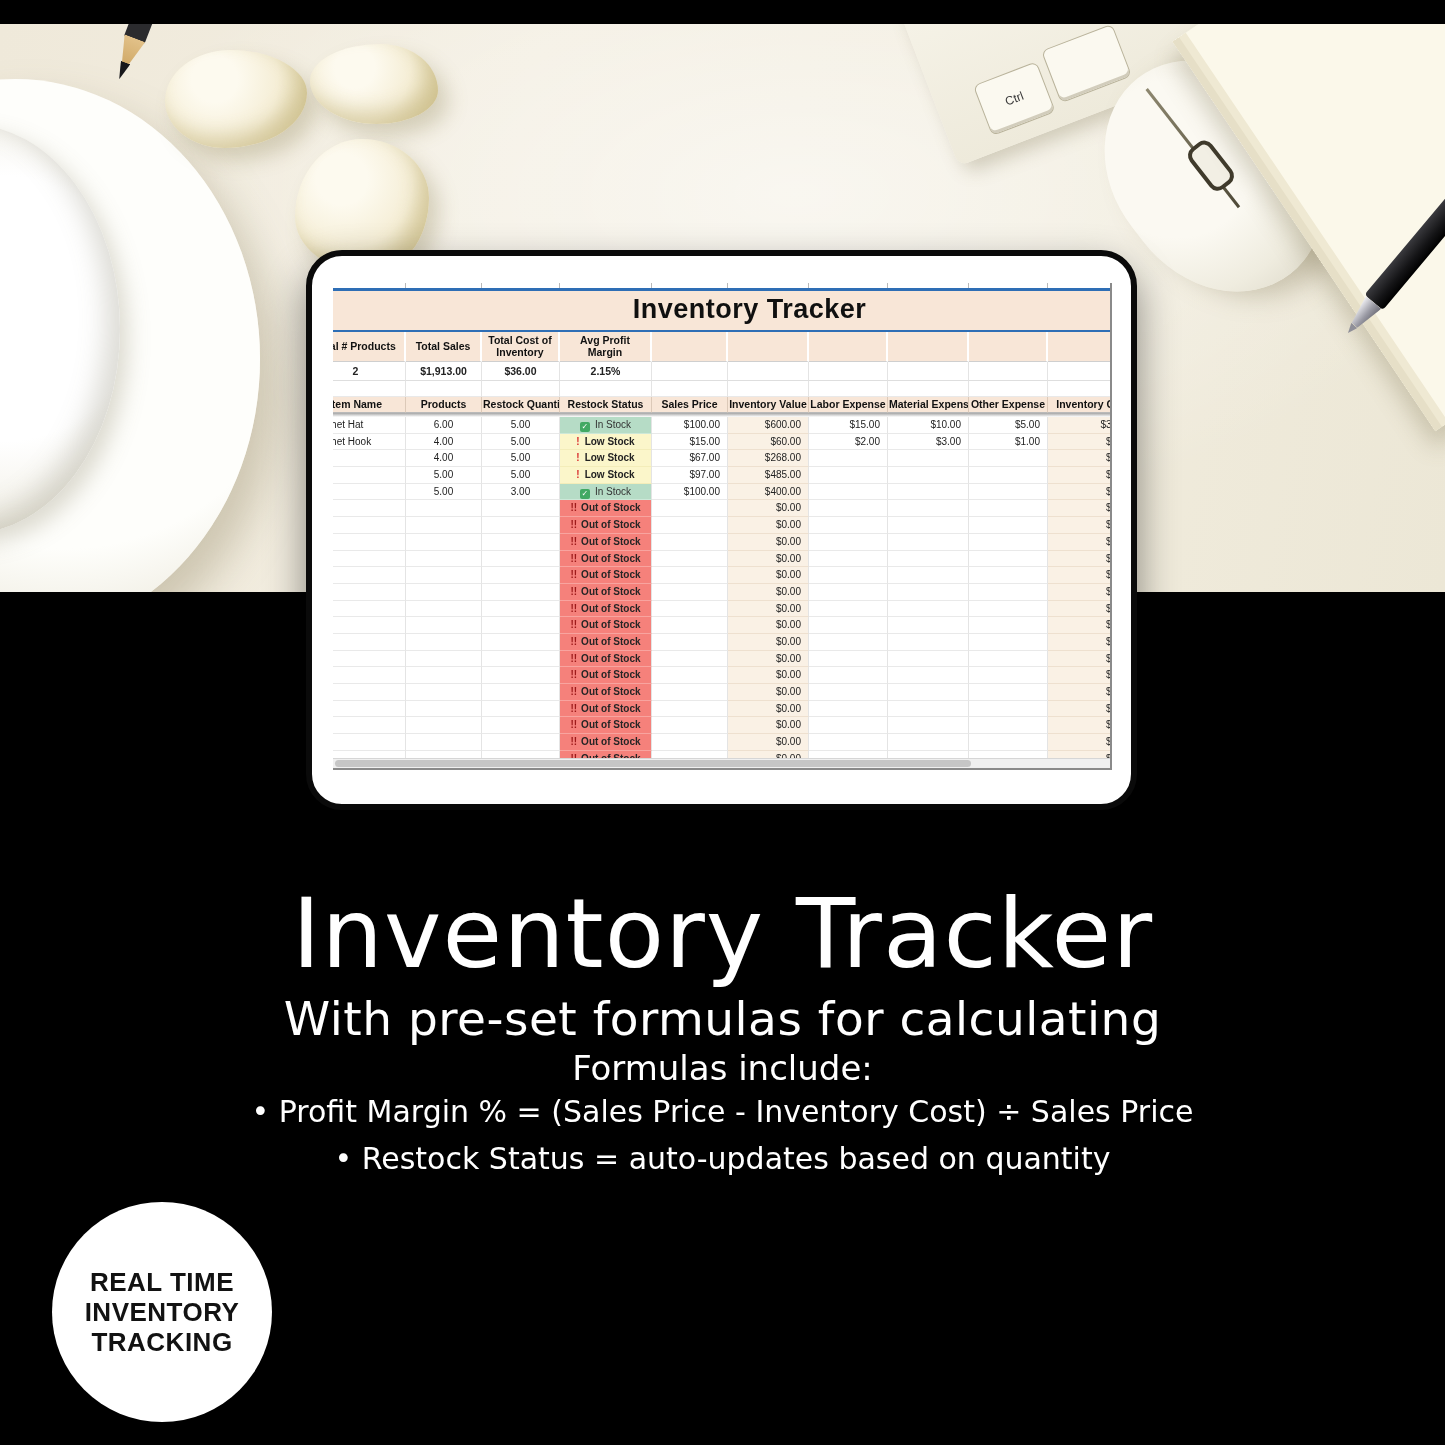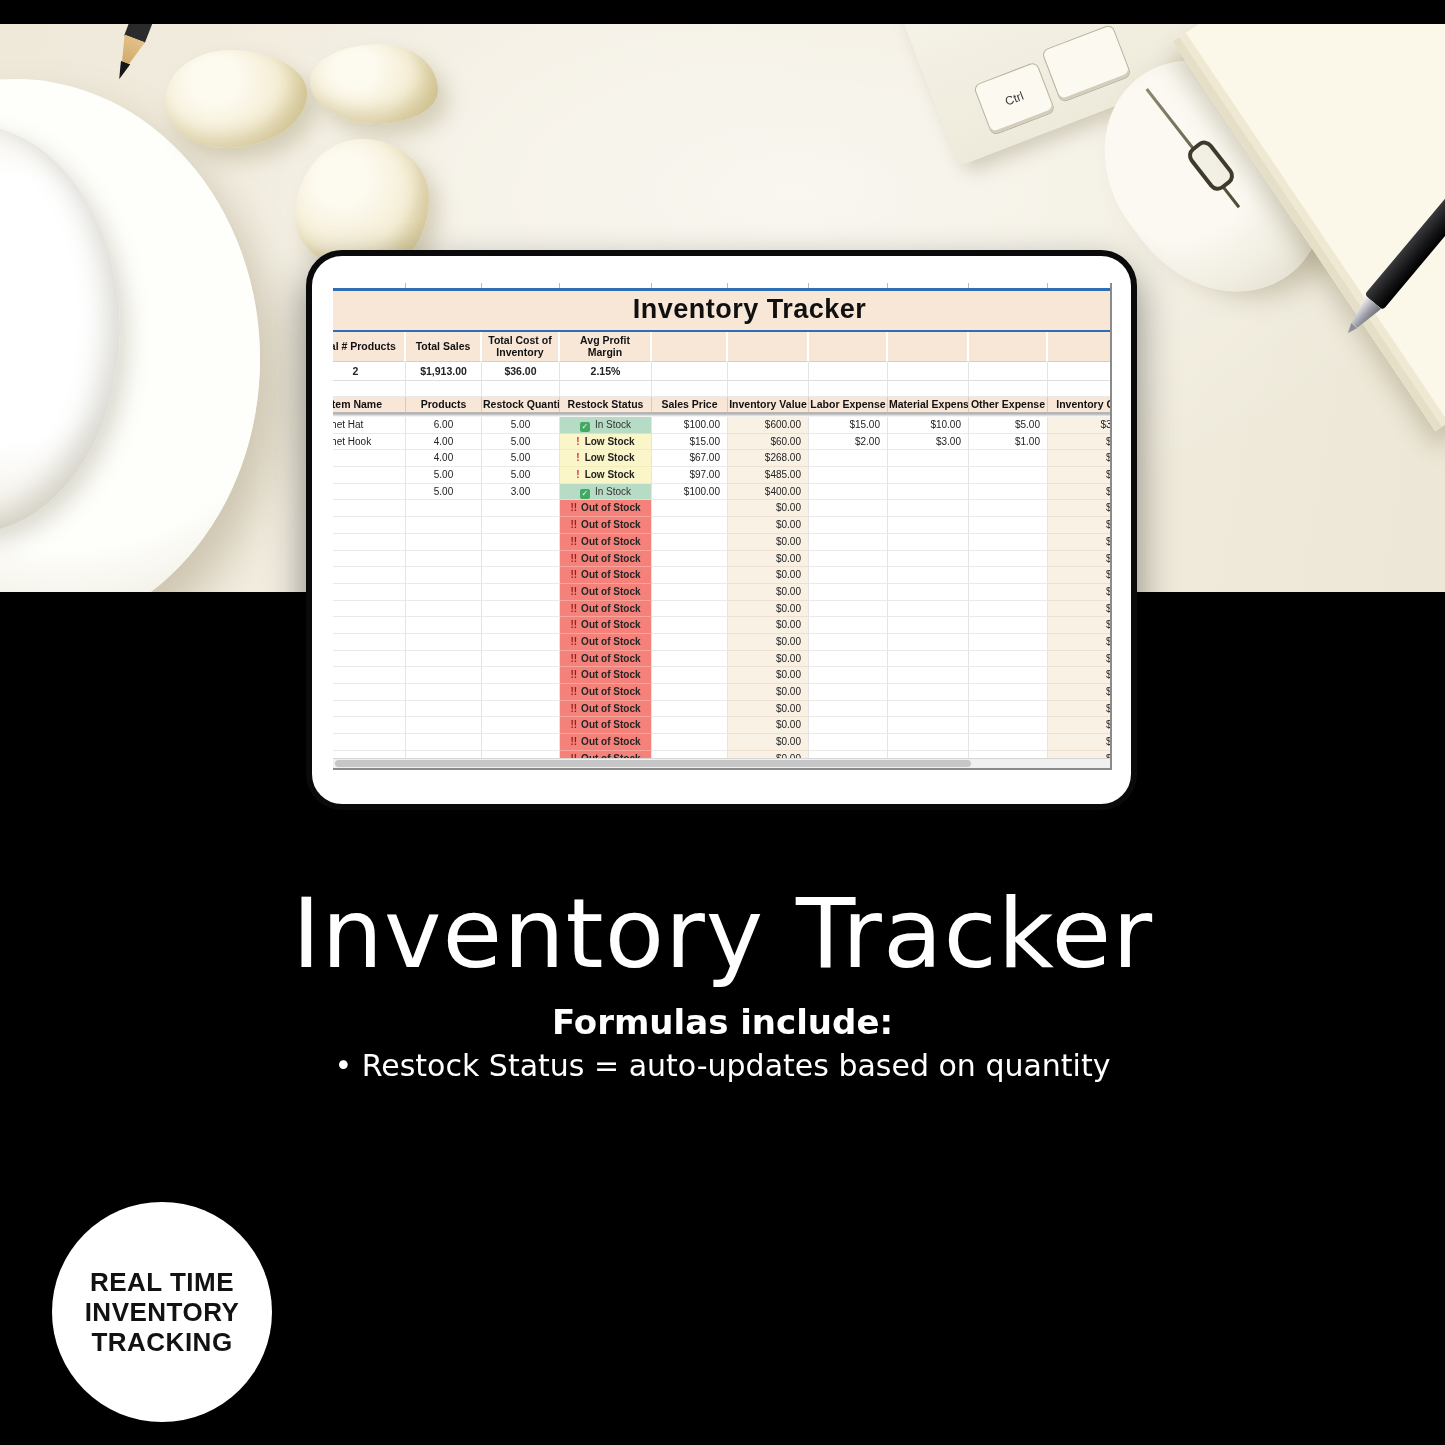--- a/index.html
+++ b/index.html
@@ -94,21 +94,21 @@
           line-height:15px;border-right:1px solid #dcc9b8;border-bottom:1px solid #b9b9b9;color:#111;padding:0 1px;}
   .hshadow{height:4px;background:linear-gradient(180deg,rgba(90,90,90,.55),rgba(90,90,90,0));}
   .scrollbar{position:absolute;left:0;right:0;bottom:0;height:9px;background:#f0f0f0;border-top:1px solid #d6d6d6;}
   .scrollbar .thumb{position:absolute;left:2px;top:1px;width:636px;height:7px;background:#c6c6c6;border-radius:4px;}
 
   
   .hero{position:absolute;left:0;top:880px;width:1445px;text-align:center;color:#fff;
         font-family:"DejaVu Sans","Liberation Sans",sans-serif;}
   .hero .big{font-size:97px;font-weight:500;letter-spacing:1px;line-height:1.12;}
   .hero .sub{font-size:47px;font-weight:400;margin-top:2px;letter-spacing:.5px;}
-  .hero .fh{font-size:34px;margin-top:13px;font-weight:bold;}
+  .hero .fh{font-size:34px;margin-top:2px;}
   .hero .fl{font-size:30px;line-height:47px;}
 
   
   .badge{position:absolute;left:52px;top:1202px;width:220px;height:220px;border-radius:50%;background:#fff;
          display:flex;flex-direction:column;align-items:center;justify-content:center;z-index:5;
          color:#121212;font-weight:bold;font-family:"Liberation Sans",sans-serif;}
   .badge div{font-size:26px;line-height:30px;letter-spacing:.5px;}
 </style>
 </head>
 <body>
@@ -463,21 +463,23 @@
         </div>
       </div>
     <div class="scrollbar">
       <div class="thumb"></div>
     </div>
   </div>
 </div>
 
 <div class="hero">
   <div class="big">Inventory Tracker</div>
+  <div class="sub">With pre-set formulas for calculating</div>
   <div class="fh">Formulas include:</div>
+  <div class="fl">• Profit Margin % = (Sales Price - Inventory Cost) ÷ Sales Price</div>
   <div class="fl">• Restock Status = auto-updates based on quantity</div>
 </div>
 
 <div class="badge">
   <div>REAL TIME</div>
   <div>INVENTORY</div>
   <div>TRACKING</div>
 </div>
 
 </body></html>

